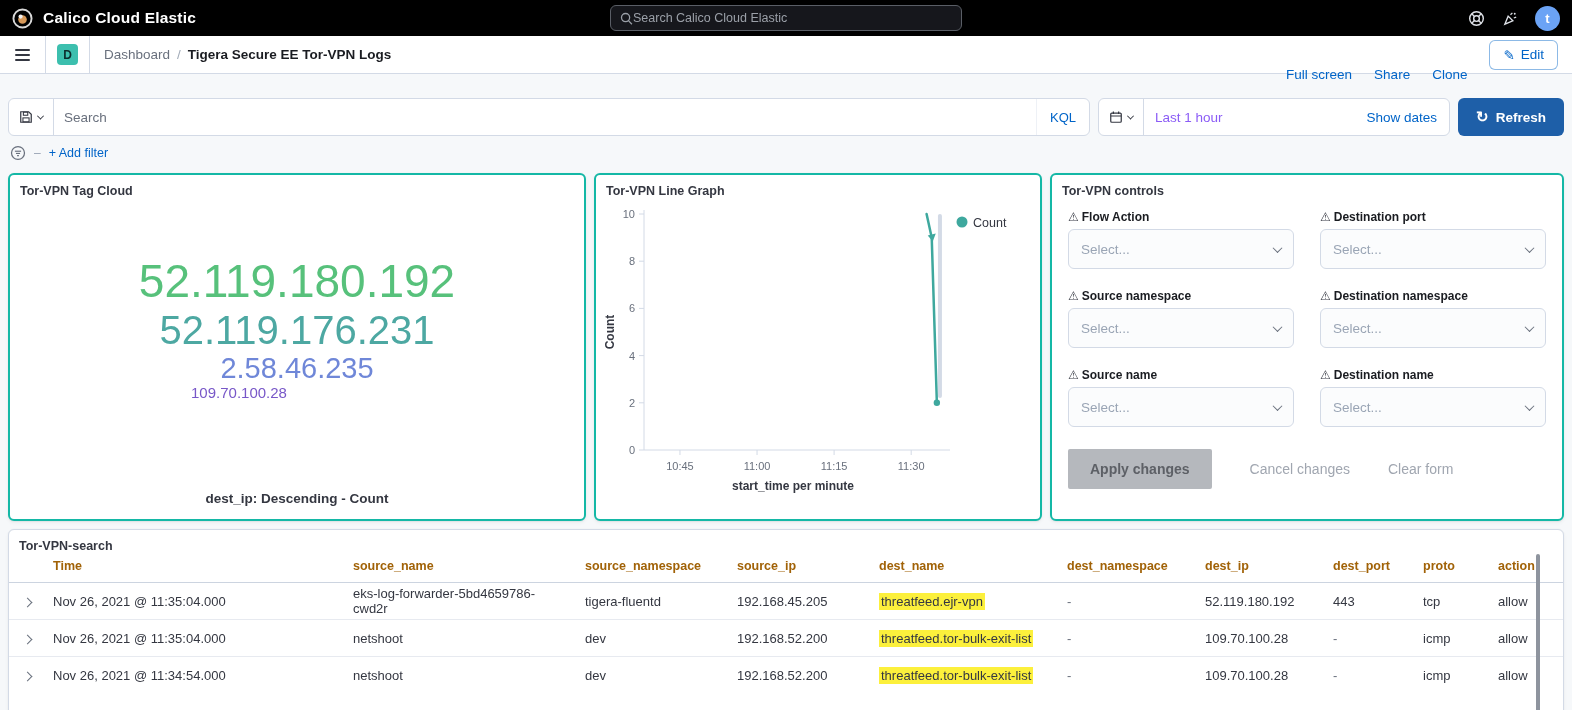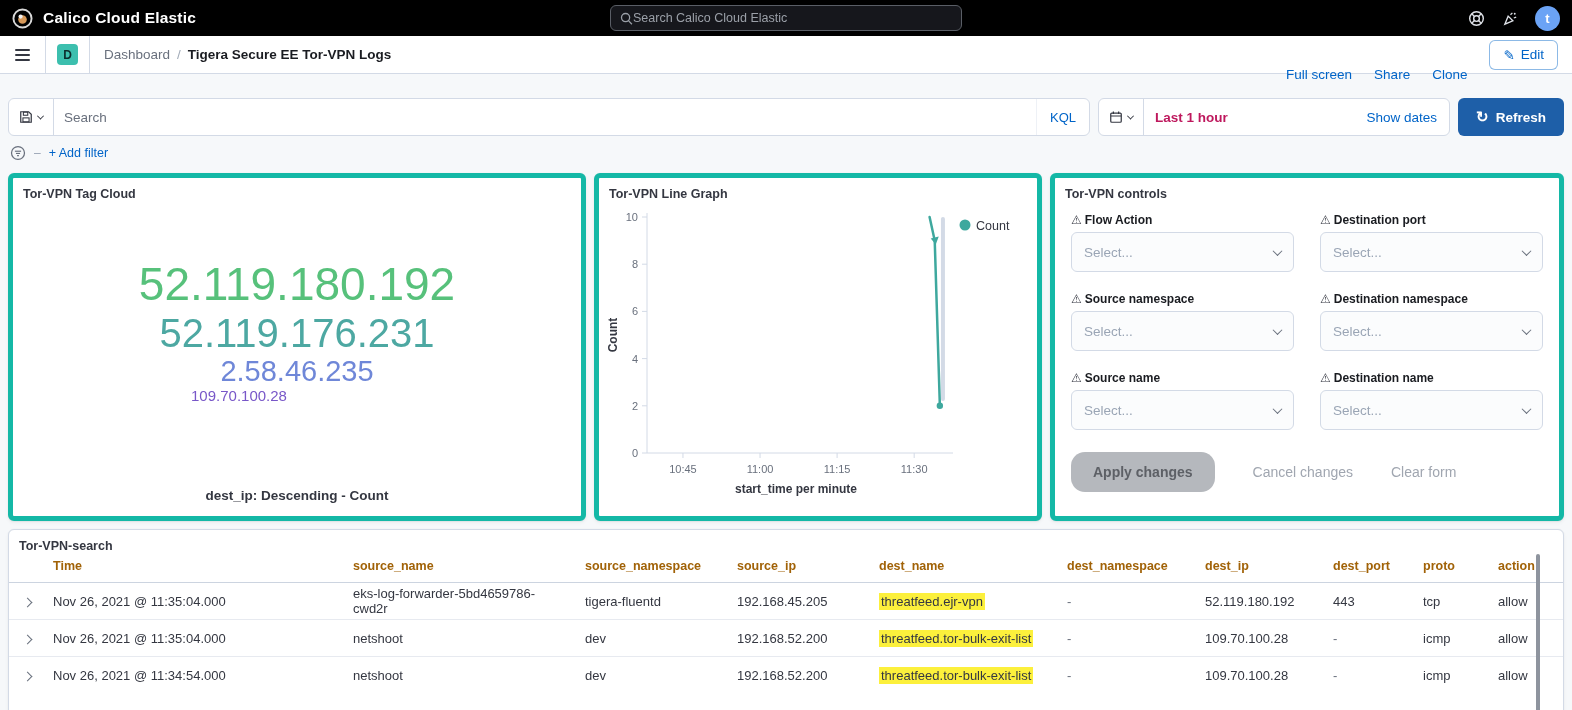--- a/index.html
+++ b/index.html
@@ -39,31 +39,31 @@
   .query-area { padding:24px 8px 0; }
   .query-row { display:flex; gap:8px; }
   .qgroup { height:38px; background:#fff; border:1px solid #d3dae6; border-radius:6px; display:flex; align-items:center; overflow:hidden; }
   .search-group { flex:1; }
   .addon { height:100%; display:flex; align-items:center; justify-content:center; gap:5px; padding:0 10px;
     border-right:1px solid #d3dae6; color:#343741; cursor:pointer; }
   .search-group input { flex:1; border:none; outline:none; font-size:13.5px; padding:0 10px; color:#343741; }
   .search-group input::placeholder { color:#69707d; }
   .kql { padding:0 13px; color:#0064c8; font-size:13px; border-left:1px solid #eef1f6; height:100%; display:flex; align-items:center; cursor:pointer; }
   .date-group { width:352px; }
-  .time-range { font-size:13.5px; padding:0 11px; color:#be185d; cursor:pointer;font-weight:bold; }
+  .time-range { font-size:13.5px; padding:0 11px; color:#8b5cf6; cursor:pointer; }
   .show-dates { margin-left:auto; padding-right:12px; color:#0064c8; font-size:13.5px; cursor:pointer; }
   .refresh-btn { height:38px; min-width:106px; background:#1e5fa8; border:none; border-radius:6px; color:#fff;
     font-size:13.5px; font-weight:600; display:flex; align-items:center; justify-content:center; gap:7px; cursor:pointer; }
   .filter-row { display:flex; align-items:center; gap:8px; margin:9px 2px 0; }
   .filter-dash { color:#98a2b3; font-size:12px; }
   .add-filter { color:#0064c8; font-size:12.5px; cursor:pointer; }
 
   
   .panels-row { display:flex; gap:8px; margin:12px 8px 0; }
-  .panel { background:#fff; border:5px solid #14b8a6; border-radius:6px;
+  .panel { background:#fff; border:2px solid #14b8a6; border-radius:6px;
     box-shadow:0 .8px 1.5px rgba(0,0,0,.06), 0 2px 4px rgba(0,0,0,.04); position:relative; }
   .panel-title { font-size:12.5px; font-weight:700; color:#343741; padding:9px 10px 0; }
   .p-tagcloud { width:578px; height:348px; }
   .p-linegraph { width:448px; height:348px; }
   .p-controls { flex:1; height:348px; }
 
   
   .tag-stack { margin-top:58px; text-align:center; }
   .tag { display:block; line-height:1.12; font-weight:400; cursor:pointer; white-space:nowrap; }
   .tag:nth-child(4) { transform:translateX(-58px); }
@@ -76,21 +76,21 @@
   .legend-text { font:12.5px "Liberation Sans",sans-serif; fill:#343741; }
 
   
   .controls-body { padding:12px 16px 0; display:grid; grid-template-columns:1fr 1fr; column-gap:26px; row-gap:20px; }
   .field-label { font-size:12px; font-weight:700; color:#1a1c21; display:flex; align-items:center; gap:3px; margin-bottom:5px; }
   .warn { font-size:12px; color:#343741; }
   .select { height:40px; background:#fbfcfd; border:1px solid #d3dae6; border-radius:6px; display:flex; align-items:center;
     padding:0 12px; color:#9aa5b5; font-size:13.5px; cursor:pointer; }
   .select .chev { margin-left:auto; color:#69707d; }
   .controls-btns { grid-column:1 / 3; display:flex; align-items:center; gap:38px; margin-top:2px; }
-  .apply-btn { height:40px; padding:0 22px; background:#b5b8bd; border:none; border-radius:14px;
+  .apply-btn { height:40px; padding:0 22px; background:#b5b8bd; border:none; border-radius:2px;
     color:#5d6066; font-size:14px; font-weight:600; cursor:not-allowed; }
   .ghost-btn { color:#a0a6b0; font-size:14px; background:none; border:none; cursor:pointer; }
 
   
   .search-panel { margin:8px 8px 0; background:#fff; border:1px solid #d3dae6; border-radius:6px;
     box-shadow:0 .8px 1.5px rgba(0,0,0,.06), 0 2px 4px rgba(0,0,0,.04); position:relative; height:200px; }
   .pagination { display:flex; align-items:center; justify-content:flex-end; gap:7px; padding:6px 34px 2px 0; }
   .page-count { font-size:13px; color:#343741; }
   .page-btn { width:27px; height:22px; background:#eceef2; border:none; border-radius:4px; display:flex;
     align-items:center; justify-content:center; color:#4b4f58; cursor:pointer; }

